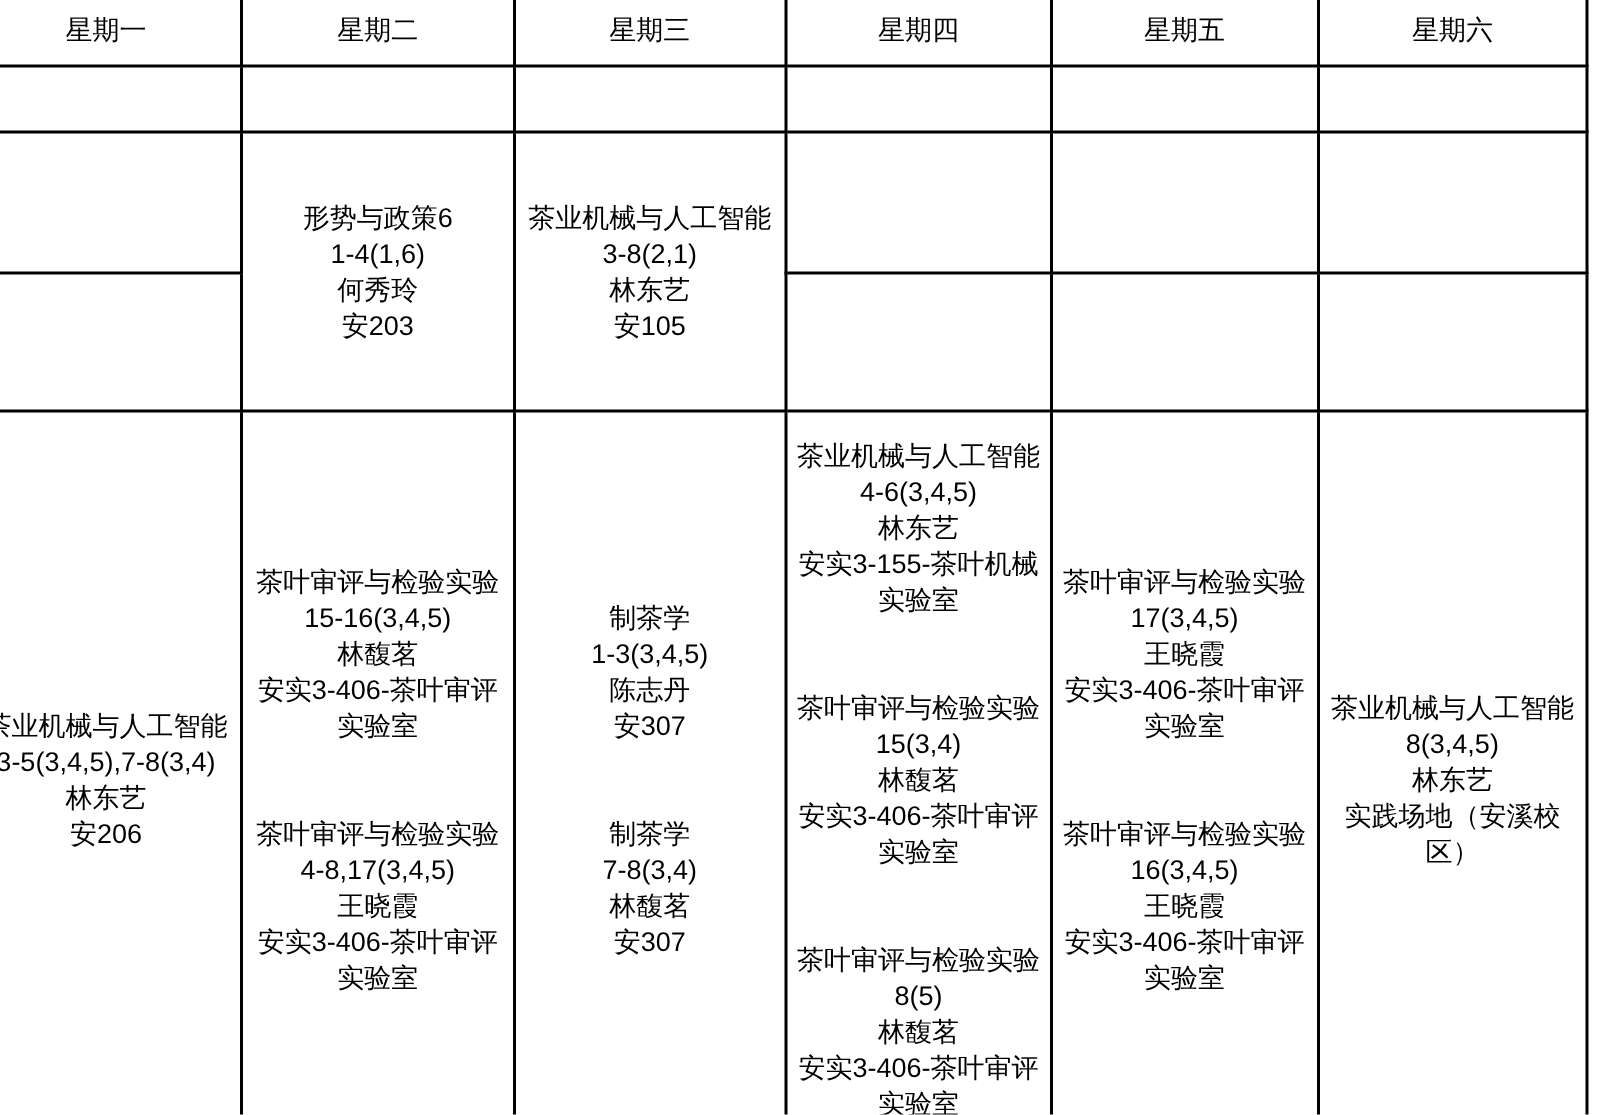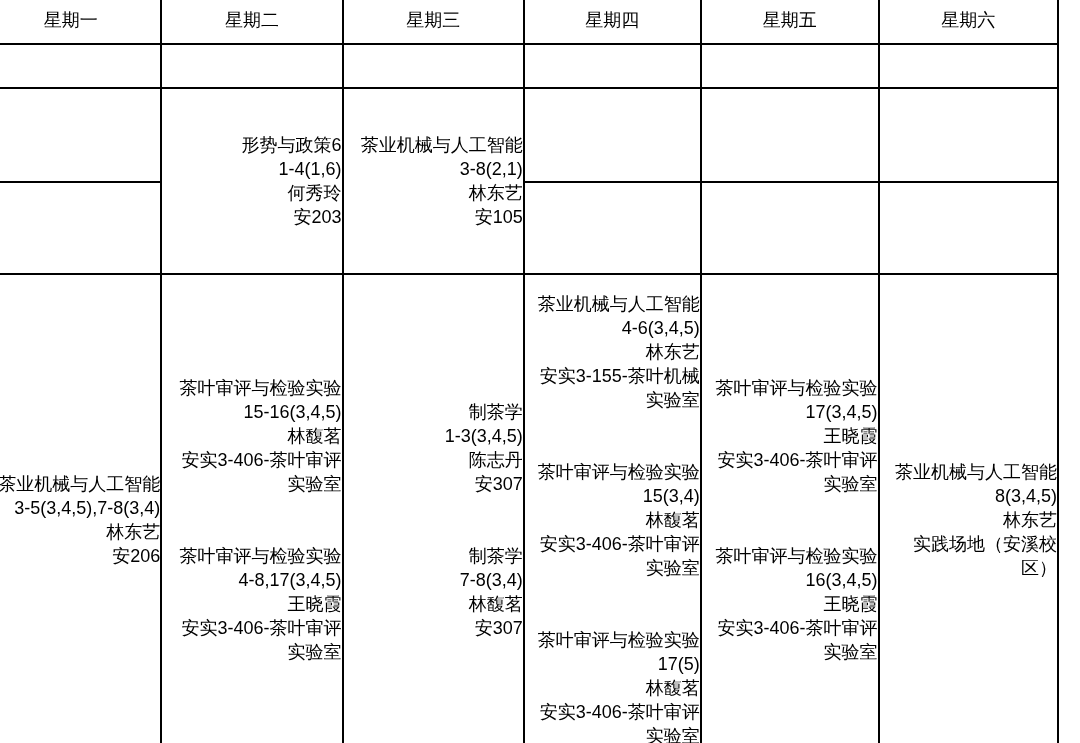--- a/index.html
+++ b/index.html
@@ -25,21 +25,21 @@
     padding: 0;
     text-align: center;
     vertical-align: middle;
     font-weight: normal;
     overflow: visible;
   }
   th.day-header {
     font-size: 18px;
     font-weight: normal;
   }
-  .cell-content { width: 100%; text-align: right; }
+  .cell-content { width: 100%; }
   .block { }
   .block + .block { margin-top: 48px; }
   .line {
     font-size: 18px;
     line-height: 24px;
     white-space: nowrap;
   }
 </style>
 </head>
 <body>
@@ -163,21 +163,21 @@
             </div>
             <div class="block">
               <div class="line">茶叶审评与检验实验</div>
               <div class="line">15(3,4)</div>
               <div class="line">林馥茗</div>
               <div class="line">安实3-406-茶叶审评</div>
               <div class="line">实验室</div>
             </div>
             <div class="block">
               <div class="line">茶叶审评与检验实验</div>
-              <div class="line">17(5)</div>
+              <div class="line">8(5)</div>
               <div class="line">林馥茗</div>
               <div class="line">安实3-406-茶叶审评</div>
               <div class="line">实验室</div>
             </div>
           </div>
     </td>
     <td>
       <div class="cell-content">
             <div class="block">
               <div class="line">茶叶审评与检验实验</div>

